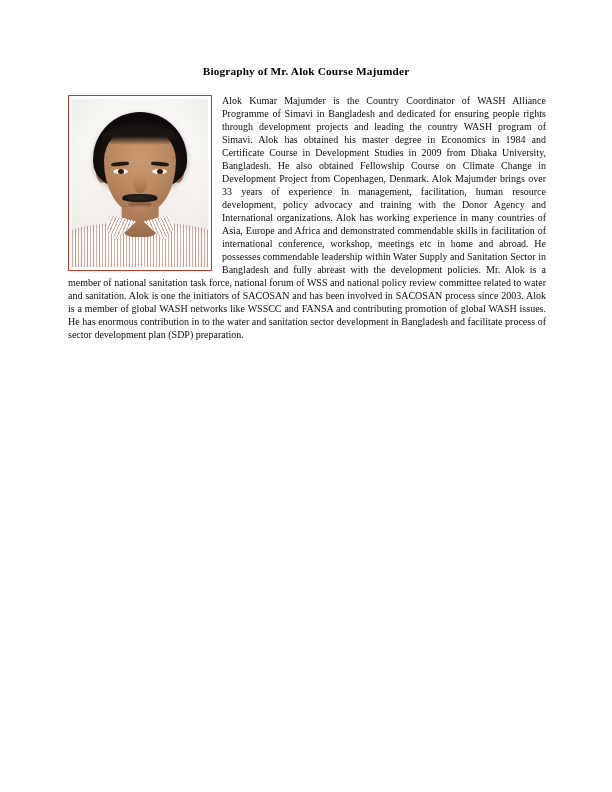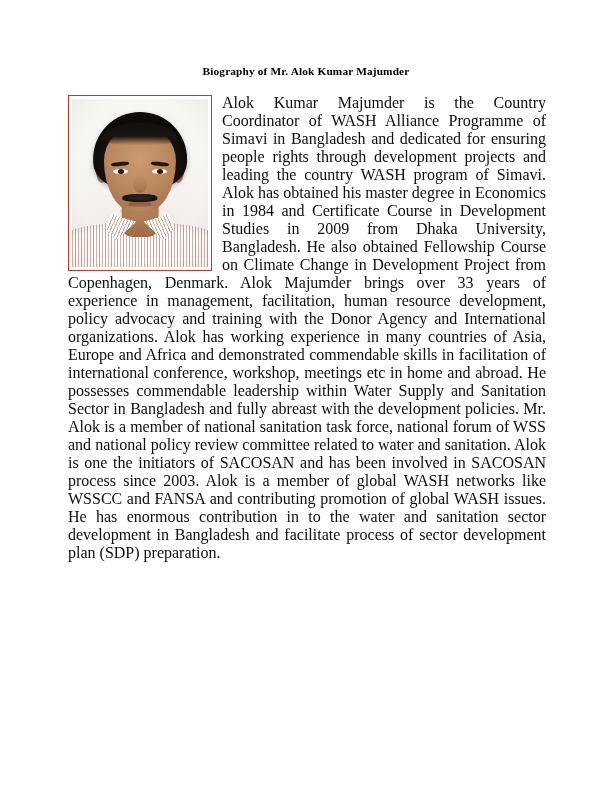--- a/index.html
+++ b/index.html
@@ -39,22 +39,22 @@
     line-height: 14px;
     color: #000000;
   }
 
   
   .body-block {
     position: absolute;
     left: 68px;
     top: 94px;
     width: 478px;
-    font-size: 16px;
-    line-height: 18px;
+    font-size: 10px;
+    line-height: 13px;
     text-align: justify;
     text-justify: inter-word;
     color: #0d0d0d;
   }
 
   
   .photo-figure {
     float: left;
     width: 144px;
     height: 176px;
@@ -252,21 +252,21 @@
 
   .body-block p {
     margin: 0;
   }
 </style>
 </head>
 <body>
 
 <div class="page">
 
-  <div class="doc-title">Biography of Mr. Alok Kumar Majumder</div>
+  <div class="doc-title">Biography of Mr. Alok Course Majumder</div>
 
   <div class="body-block">
 
     <figure class="photo-figure">
       <div class="photo-inner">
         <div class="pt-bg"></div>
         <div class="pt-shirt"></div>
         <div class="pt-neck"></div>
         <div class="pt-collar-l"></div>
         <div class="pt-collar-r"></div>

